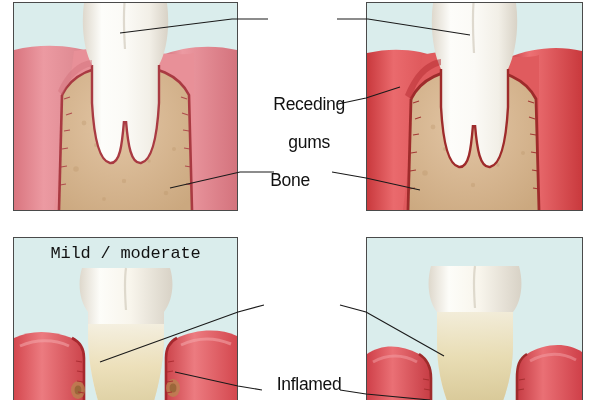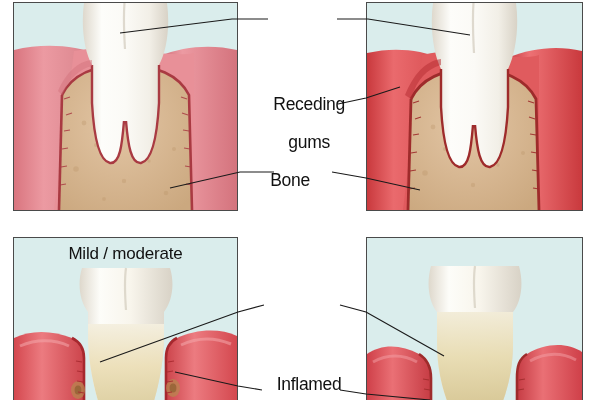--- a/index.html
+++ b/index.html
@@ -7,21 +7,21 @@
   body{
     width:600px;height:400px;overflow:hidden;background:#ffffff;
     font-family:"Liberation Sans","DejaVu Sans",sans-serif;
     position:relative;
   }
   #stage{position:absolute;left:0;top:0;width:600px;height:400px;}
   .panel{position:absolute;overflow:hidden;background:var(--sky,#daedec);
          border:1.2px solid #4a4a4a;box-sizing:border-box;}
   .panel-title{
     position:absolute;top:6px;left:0;width:100%;text-align:center;
-    font-size:17px;color:#111;letter-spacing:-0.2px;white-space:nowrap;
+    font-size:17px;color:#111;letter-spacing:-0.2px;white-space:nowrap;font-family:Liberation Mono, monospace;
   }
   .label{
     position:absolute;font-size:17.5px;color:#111;white-space:pre;
     line-height:19px;letter-spacing:-0.3px;text-align:center;
   }
   .lead{position:absolute;stroke:#1a1a1a;stroke-width:1.15;fill:none;}
   svg.art{position:absolute;left:0;top:0;}
   .ovl{position:absolute;left:0;top:0;pointer-events:none;}
 </style>
 </head>

